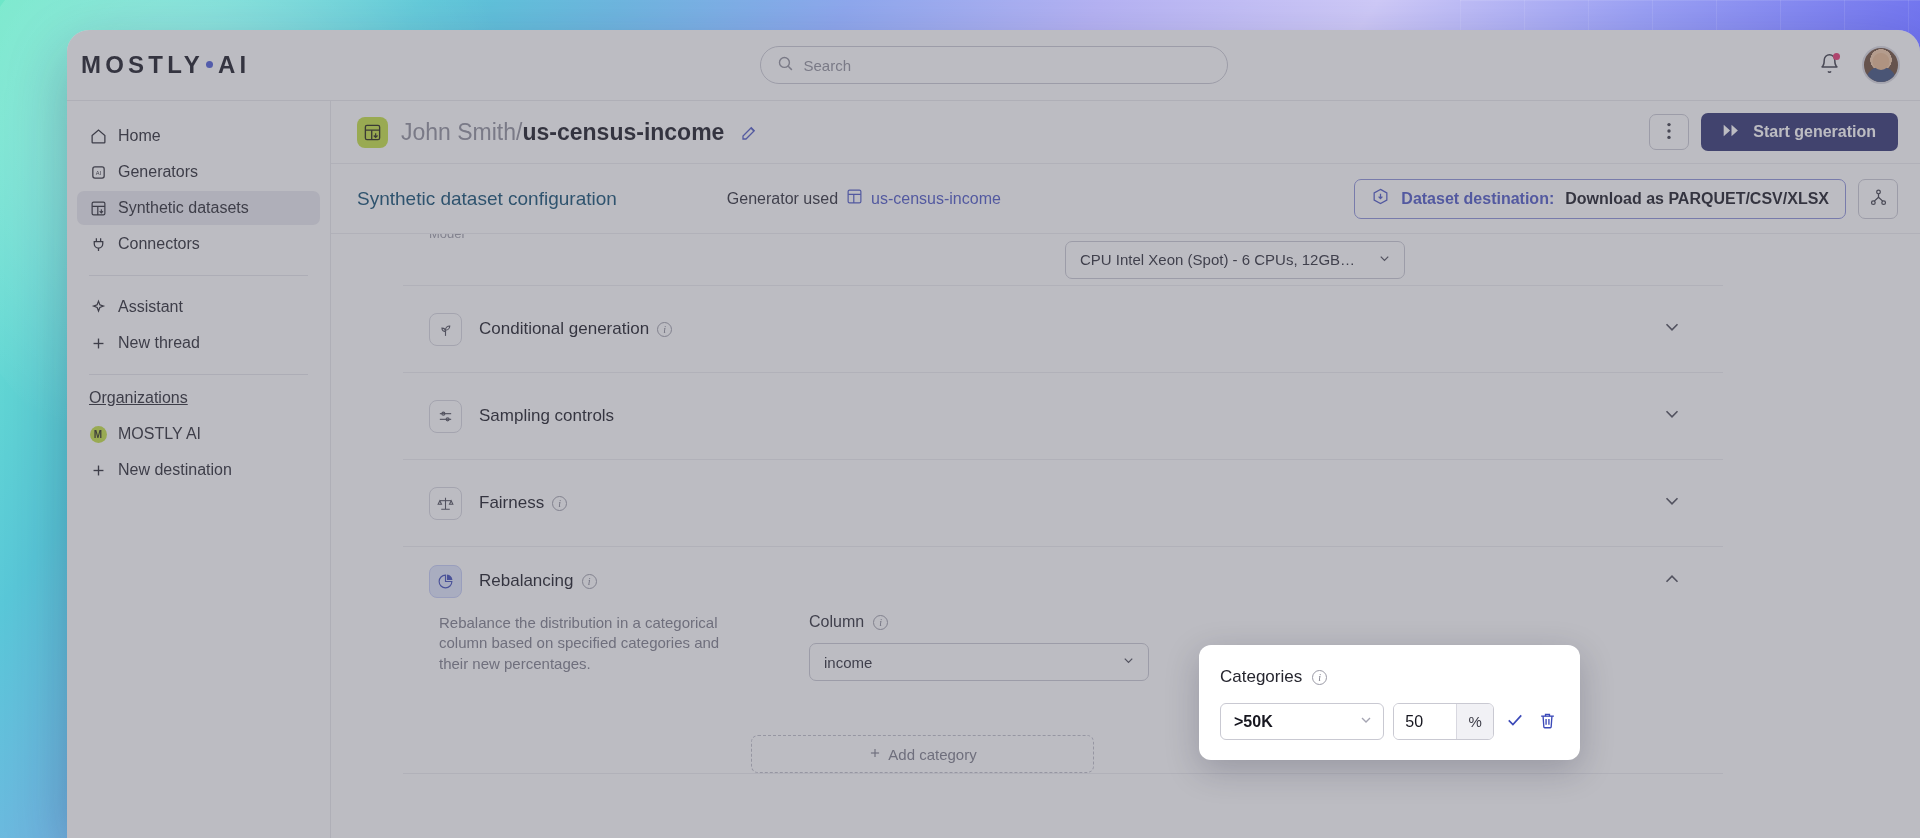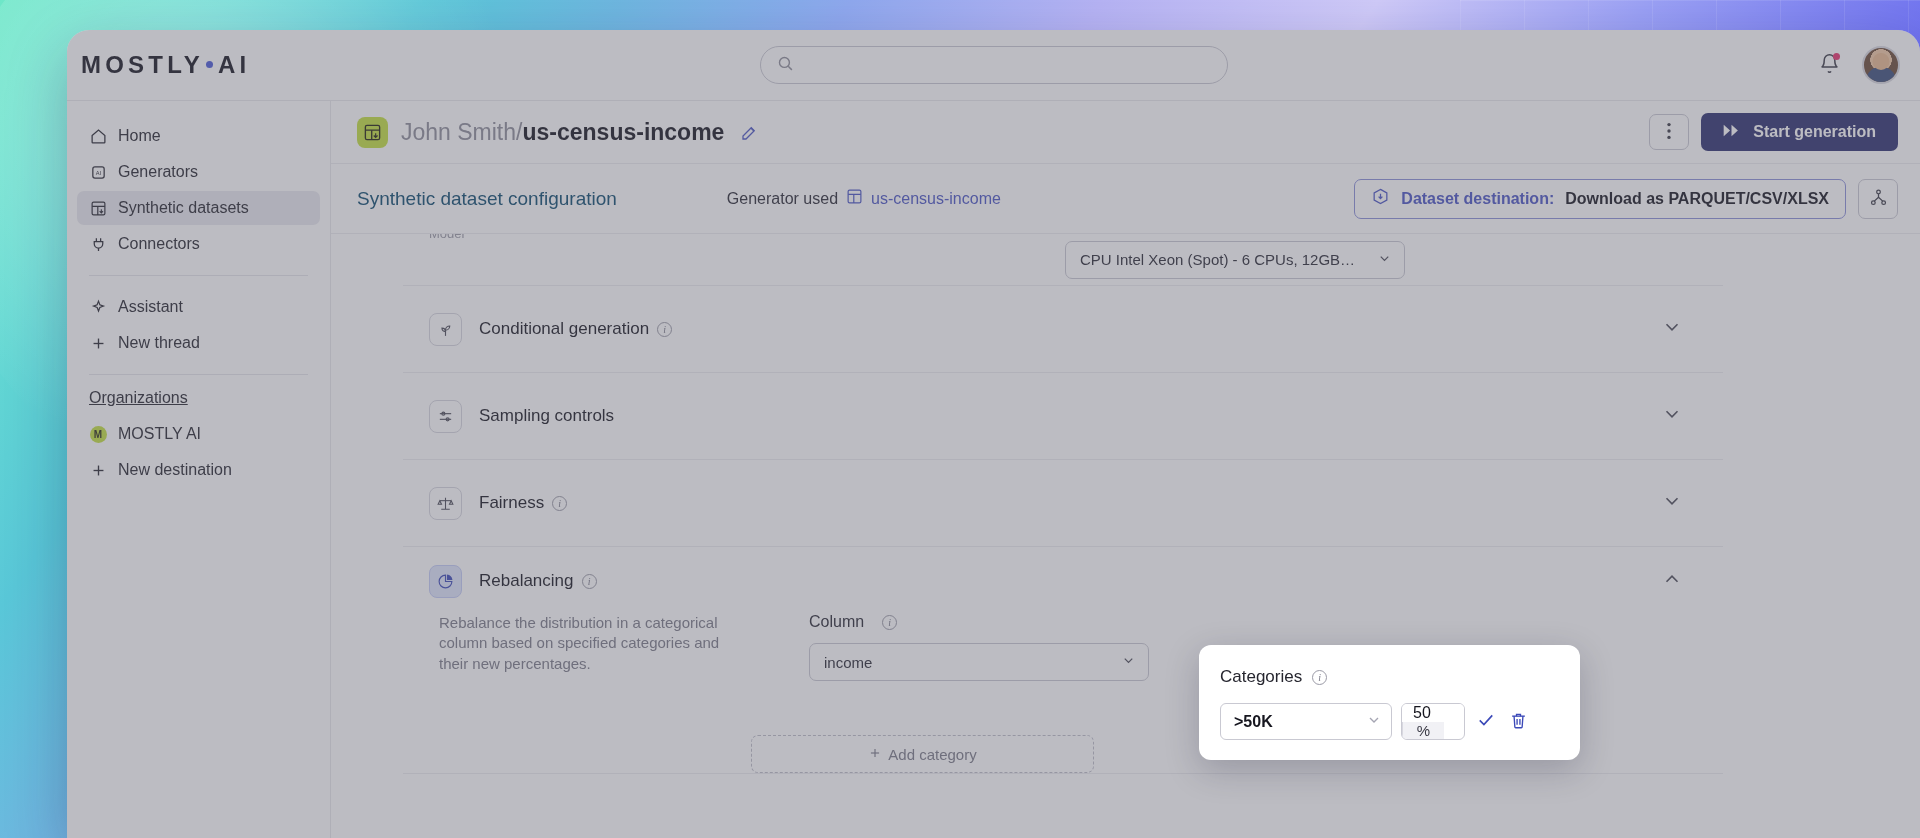--- a/index.html
+++ b/index.html
@@ -250,21 +250,21 @@
   .reb-head { height: 60px; display: flex; align-items: center; padding-top: 8px; }
   .reb-body { display: flex; padding: 6px 0 40px; }
   .reb-desc {
     width: 310px; flex: 0 0 310px;
     font-size: 15px; line-height: 1.36; color: #7b7b88;
     padding-left: 10px;
   }
   .reb-fields { margin-left: 70px; }
   .field-label {
     font-size: 16px; color: #2a2a35; margin-bottom: 12px;
-    display: flex; align-items: center; gap: 18px;
+    display: flex; align-items: center; gap: 9px;
   }
 
   .addcat {
     width: 343px; height: 38px; margin: 14px 0 0 322px;
     border: 1px dashed #bdbdc8; border-radius: 7px;
     display: flex; align-items: center; justify-content: center; gap: 6px;
     font-size: 15px; color: #7b7b88; cursor: pointer;
   }
 
   
@@ -289,21 +289,21 @@
   .cat-row { display: flex; align-items: center; gap: 9px; }
   .cat-select {
     width: 172px; height: 37px;
     border: 1px solid #c9c9d2; border-radius: 6px; background: #fff;
     display: flex; align-items: center; padding: 0 9px 0 13px;
     font-size: 16px; font-weight: 700; color: #16161f; cursor: pointer;
   }
   .cat-select .caret { margin-left: auto; }
   .pct-group {
     display: flex; height: 37px;
-    border: 1px solid #c9c9d2; border-radius: 6px; overflow: hidden; flex-direction: column;
+    border: 1px solid #c9c9d2; border-radius: 6px; overflow: hidden;
   }
   .pct-group input {
     width: 62px; border: 0; outline: 0; background: #fff;
     font-family: inherit; font-size: 16px; color: #16161f; padding: 0 11px;
   }
   .pct-suffix {
     width: 42px; background: #f1f1f5; border-left: 1px solid #d8d8e0;
     display: flex; align-items: center; justify-content: center;
     font-size: 15px; color: #3a3a45;
   }
@@ -335,20 +335,21 @@
     </div>
 
     <div class="search-wrap">
       <div class="search-box">
         <span>
           <svg width="17" height="17" viewBox="0 0 24 24" fill="none" stroke="#8e8e99" stroke-width="2">
             <circle cx="10.5" cy="10.5" r="7"></circle>
               <line x1="15.8" y1="15.8" x2="21" y2="21"></line>
           </svg>
         </span>
+        <input type="text" placeholder="Search" style="">
       </div>
     </div>
 
     <div class="topbar-right">
       <button class="bell-btn">
         <span>
           <svg width="21" height="21" viewBox="0 0 24 24" fill="none" stroke="#3a3a45" stroke-width="1.7">
             <path d="M18 8a6 6 0 1 0-12 0c0 7-3 8-3 8h18s-3-1-3-8"></path>
             <path d="M13.7 21a2 2 0 0 1-3.4 0"></path>
           </svg>

